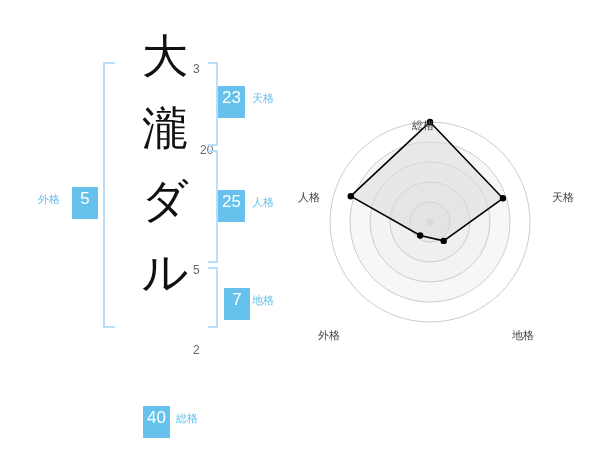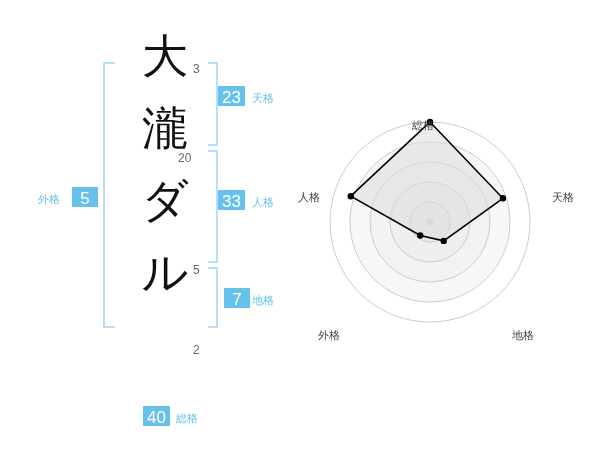--- a/index.html
+++ b/index.html
@@ -59,21 +59,21 @@
     box-sizing: border-box;
   }
 
   .badge {
     position: absolute;
     display: inline-block;
     background: #66c2ec;
     color: #ffffff;
     font-size: 17px;
     line-height: 24px;
-    height: 20px;
+    height: 32px;
     min-width: 26px;
     padding: 0 4px;
     text-align: center;
     box-sizing: border-box;
   }
   .badge-label {
     position: absolute;
     font-size: 11px;
     color: #66c2ec;
     line-height: 24px;
@@ -100,39 +100,39 @@
 <div id="root">
 
   <div class="name-chars">
     <div class="name-char">大</div>
     <div class="name-char">瀧</div>
     <div class="name-char">ダ</div>
     <div class="name-char">ル</div>
   </div>
 
   <div class="stroke-num" style="left:193px; top:62px;">3</div>
-  <div class="stroke-num" style="left:178px; top:143px;margin-top:8px;">20</div>
+  <div class="stroke-num" style="left:200px; top:143px;">20</div>
   <div class="stroke-num" style="left:193px; top:263px;">5</div>
   <div class="stroke-num" style="left:193px; top:343px;">2</div>
 
   <div class="bracket-left" style="left:103px; top:62px; width:12px; height:266px;"></div>
 
   <div class="bracket" style="left:208px; top:62px; width:10px; height:84px;"></div>
 
   <div class="bracket" style="left:208px; top:150px; width:10px; height:113px;"></div>
 
   <div class="bracket" style="left:208px; top:267px; width:10px; height:61px;"></div>
 
   <div class="badge-label" style="left:38px; top:187px;">外格</div>
   <div class="badge" style="left:72px; top:187px;">5</div>
 
   <div class="badge" style="left:218px; top:86px;">23</div>
   <div class="badge-label" style="left:252px; top:86px;">天格</div>
 
-  <div class="badge" style="left:218px; top:190px;">33</div>
+  <div class="badge" style="left:218px; top:190px;">25</div>
   <div class="badge-label" style="left:252px; top:190px;">人格</div>
 
   <div class="badge" style="left:224px; top:288px;">7</div>
   <div class="badge-label" style="left:252px; top:288px;">地格</div>
 
   <div class="badge" style="left:143px; top:406px;">40</div>
   <div class="badge-label" style="left:176px; top:406px;">総格</div>
 
   <div id="radar">
     <svg id="radar-svg" width="260" height="260" viewBox="0 0 260 260">

